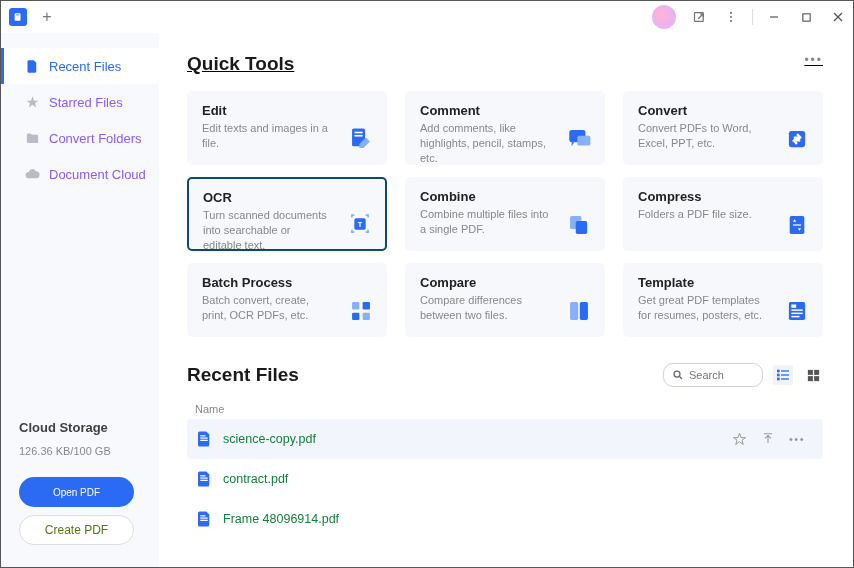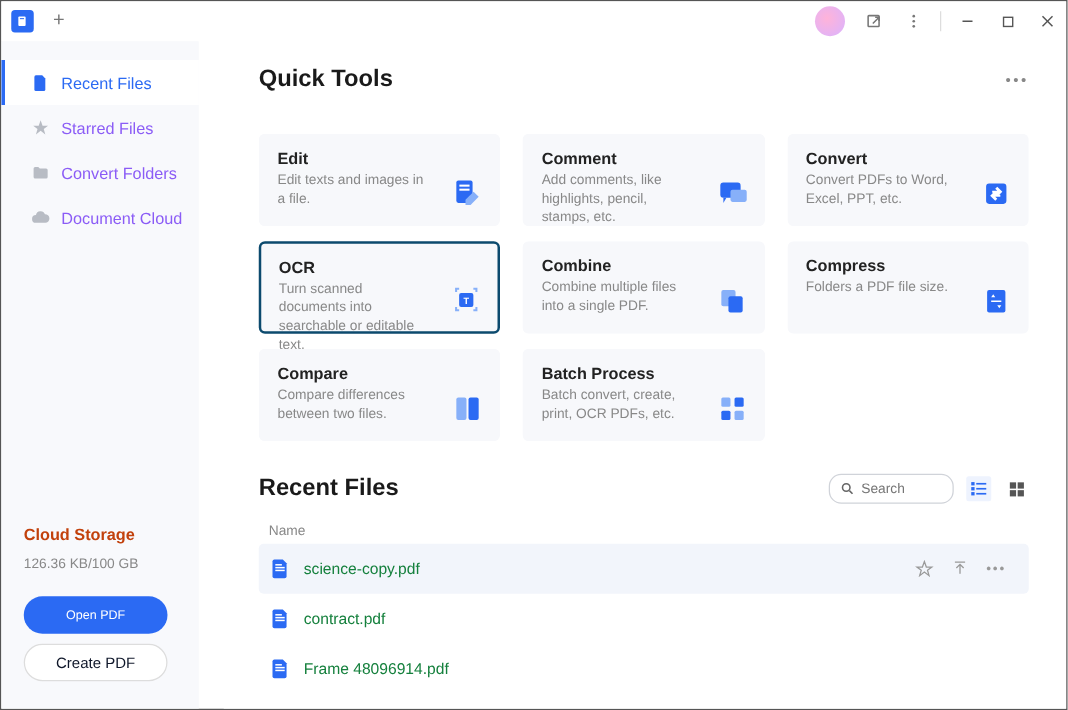--- a/index.html
+++ b/index.html
@@ -8,39 +8,39 @@
     .titlebar { height: 32px; display: flex; align-items: center; justify-content: space-between; padding: 0 0 0 8px; background: #fff; }
     .titlebar-left { display: flex; align-items: center; gap: 8px; }
     .app-icon { width: 18px; height: 18px; background: #2b6af3; border-radius: 3px; display: flex; align-items: center; justify-content: center; }
     .app-icon svg { width: 10px; height: 10px; }
     .new-tab { width: 24px; height: 24px; display: flex; align-items: center; justify-content: center; color: #777; font-size: 16px; cursor: pointer; }
     .titlebar-right { display: flex; align-items: center; gap: 2px; }
     .titlebar-btn { width: 30px; height: 32px; display: flex; align-items: center; justify-content: center; color: #666; cursor: pointer; }
     .titlebar-btn.avatar { width: 24px; height: 24px; border-radius: 50%; background: radial-gradient(circle at 40% 40%, #ffb3d9, #d9b3ff); margin-right: 6px; }
     .titlebar-sep { width: 1px; height: 16px; background: #ddd; margin: 0 4px; }
 
-    .app-body { display: flex; height: calc(100% - 32px); gap: 20px; }
+    .app-body { display: flex; height: calc(100% - 32px); }
     
     .sidebar { width: 158px; background: #f8f9fc; display: flex; flex-direction: column; padding-top: 15px; }
     .sidebar-nav { flex: 1; }
     .sidebar-item { height: 36px; display: flex; align-items: center; gap: 9px; padding: 0 12px 0 20px; color: #8b5cf6; font-size: 13px; cursor: pointer; border-left: 3px solid transparent; }
     .sidebar-item.active { color: #2b6af3; border-left-color: #2b6af3; background: #fff; }
     .sidebar-item .sb-icon { width: 16px; height: 16px; display: flex; align-items: center; justify-content: center; }
     .sidebar-item .sb-icon svg { width: 15px; height: 15px; }
     .sidebar-item.active .sb-icon { color: #2b6af3; }
     .sidebar-item:not(.active) .sb-icon { color: #b8bcc4; }
 
     .sidebar-bottom { padding: 10px 18px 22px 18px; }
-    .cloud-title { font-size: 13px; font-weight: 600; color: #c2410c; }
+    .cloud-title { font-size: 13px; font-weight: 600; color: #404040; }
     .cloud-usage { font-size: 11px; color: #888; margin-top: 10px; margin-bottom: 20px; }
     .btn-open { width: 115px; height: 30px; background: #2b6af3; color: #fff; border: none; border-radius: 15px; font-size: 10px; cursor: pointer; display: flex; align-items: center; justify-content: center; margin-bottom: 8px; }
-    .btn-create { width: 115px; height: 30px; background: #fff; color: #0f172a; border: 1px solid #ddd; border-radius: 15px; font-size: 12px; cursor: pointer; display: flex; align-items: center; justify-content: center; }
+    .btn-create { width: 115px; height: 30px; background: #fff; color: #4d7c0f; border: 1px solid #ddd; border-radius: 15px; font-size: 12px; cursor: pointer; display: flex; align-items: center; justify-content: center; }
     
     .main { flex: 1; background: #fff; padding: 20px 30px 0 28px; overflow: hidden; }
-    .section-head { display: flex; align-items: center; justify-content: space-between; margin-bottom: 32px; }
+    .section-head { display: flex; align-items: flex-start; justify-content: space-between; margin-bottom: 16px; text-decoration: underline; }
     .section-title { font-size: 19px; font-weight: 700; color: #1a1a1a; }
     .more-dots { color: #888; letter-spacing: 2px; font-size: 12px; cursor: pointer; }
 
     .tool-grid { display: grid; grid-template-columns: repeat(3, 1fr); gap: 12px 18px; margin-bottom: 26px; }
     .tool-card { background: #f7f8fb; border-radius: 5px; padding: 11px 14px 12px 14px; position: relative; height: 74px; cursor: pointer; border: 1px solid transparent; }
     .tool-card.highlighted { border: 2px solid #0c4a6e; }
     .tool-title { font-size: 13px; font-weight: 600; color: #222; margin-bottom: 3px; }
     .tool-desc { font-size: 11px; color: #888; line-height: 1.35; padding-right: 40px; }
     .tool-icon { position: absolute; right: 12px; bottom: 12px; width: 26px; height: 26px; display: flex; align-items: center; justify-content: center; }
 
@@ -219,38 +219,51 @@
         <div class="tool-desc">Folders a PDF file size.</div>
         <div class="tool-icon">
             <svg viewBox="0 0 32 32">
               <rect x="7" y="5" width="18" height="22" rx="2" fill="#2b6af3"></rect>
               <path d="M11 12h4l-2-3zM21 20h-4l2 3z" fill="#fff"></path>
               <line x1="11" y1="16" x2="21" y2="16" stroke="#fff" stroke-width="1.5"></line>
             </svg>
           </div>
       </div>
       <div class="tool-card">
-        <div class="tool-title">Compare</div>
-        <div class="tool-desc">Compare differences between two files.</div>
-        <div class="tool-icon">
-            <svg viewBox="0 0 32 32">
-              <rect x="5" y="5" width="10" height="22" rx="2" fill="#87b0f9"></rect>
-              <rect x="17" y="5" width="10" height="22" rx="2" fill="#2b6af3"></rect>
-            </svg>
-          </div>
-      </div>
-      <div class="tool-card">
         <div class="tool-title">Batch Process</div>
         <div class="tool-desc">Batch convert, create, print, OCR PDFs, etc.</div>
         <div class="tool-icon">
             <svg viewBox="0 0 32 32">
               <rect x="5" y="5" width="9" height="9" rx="1.5" fill="#87b0f9"></rect>
               <rect x="18" y="5" width="9" height="9" rx="1.5" fill="#2b6af3"></rect>
               <rect x="5" y="18" width="9" height="9" rx="1.5" fill="#2b6af3"></rect>
               <rect x="18" y="18" width="9" height="9" rx="1.5" fill="#87b0f9"></rect>
+            </svg>
+          </div>
+      </div>
+      <div class="tool-card">
+        <div class="tool-title">Compare</div>
+        <div class="tool-desc">Compare differences between two files.</div>
+        <div class="tool-icon">
+            <svg viewBox="0 0 32 32">
+              <rect x="5" y="5" width="10" height="22" rx="2" fill="#87b0f9"></rect>
+              <rect x="17" y="5" width="10" height="22" rx="2" fill="#2b6af3"></rect>
+            </svg>
+          </div>
+      </div>
+      <div class="tool-card">
+        <div class="tool-title">Template</div>
+        <div class="tool-desc">Get great PDF templates for resumes, posters, etc.</div>
+        <div class="tool-icon">
+            <svg viewBox="0 0 32 32">
+              <rect x="6" y="5" width="20" height="22" rx="2" fill="#2b6af3"></rect>
+              <rect x="9" y="8" width="6" height="4" fill="#fff"></rect>
+              <rect x="9" y="14" width="14" height="1.8" fill="#fff"></rect>
+              <rect x="9" y="18" width="14" height="1.8" fill="#fff"></rect>
+              <rect x="9" y="22" width="10" height="1.8" fill="#fff"></rect>
             </svg>
           </div>
       </div>
     </div>
 
     <div class="recent-head">
       <div class="recent-title">Recent Files</div>
       <div class="recent-controls">
         <div class="search-box">
           <svg viewBox="0 0 24 24" fill="none" stroke="currentColor" stroke-width="2.5">

